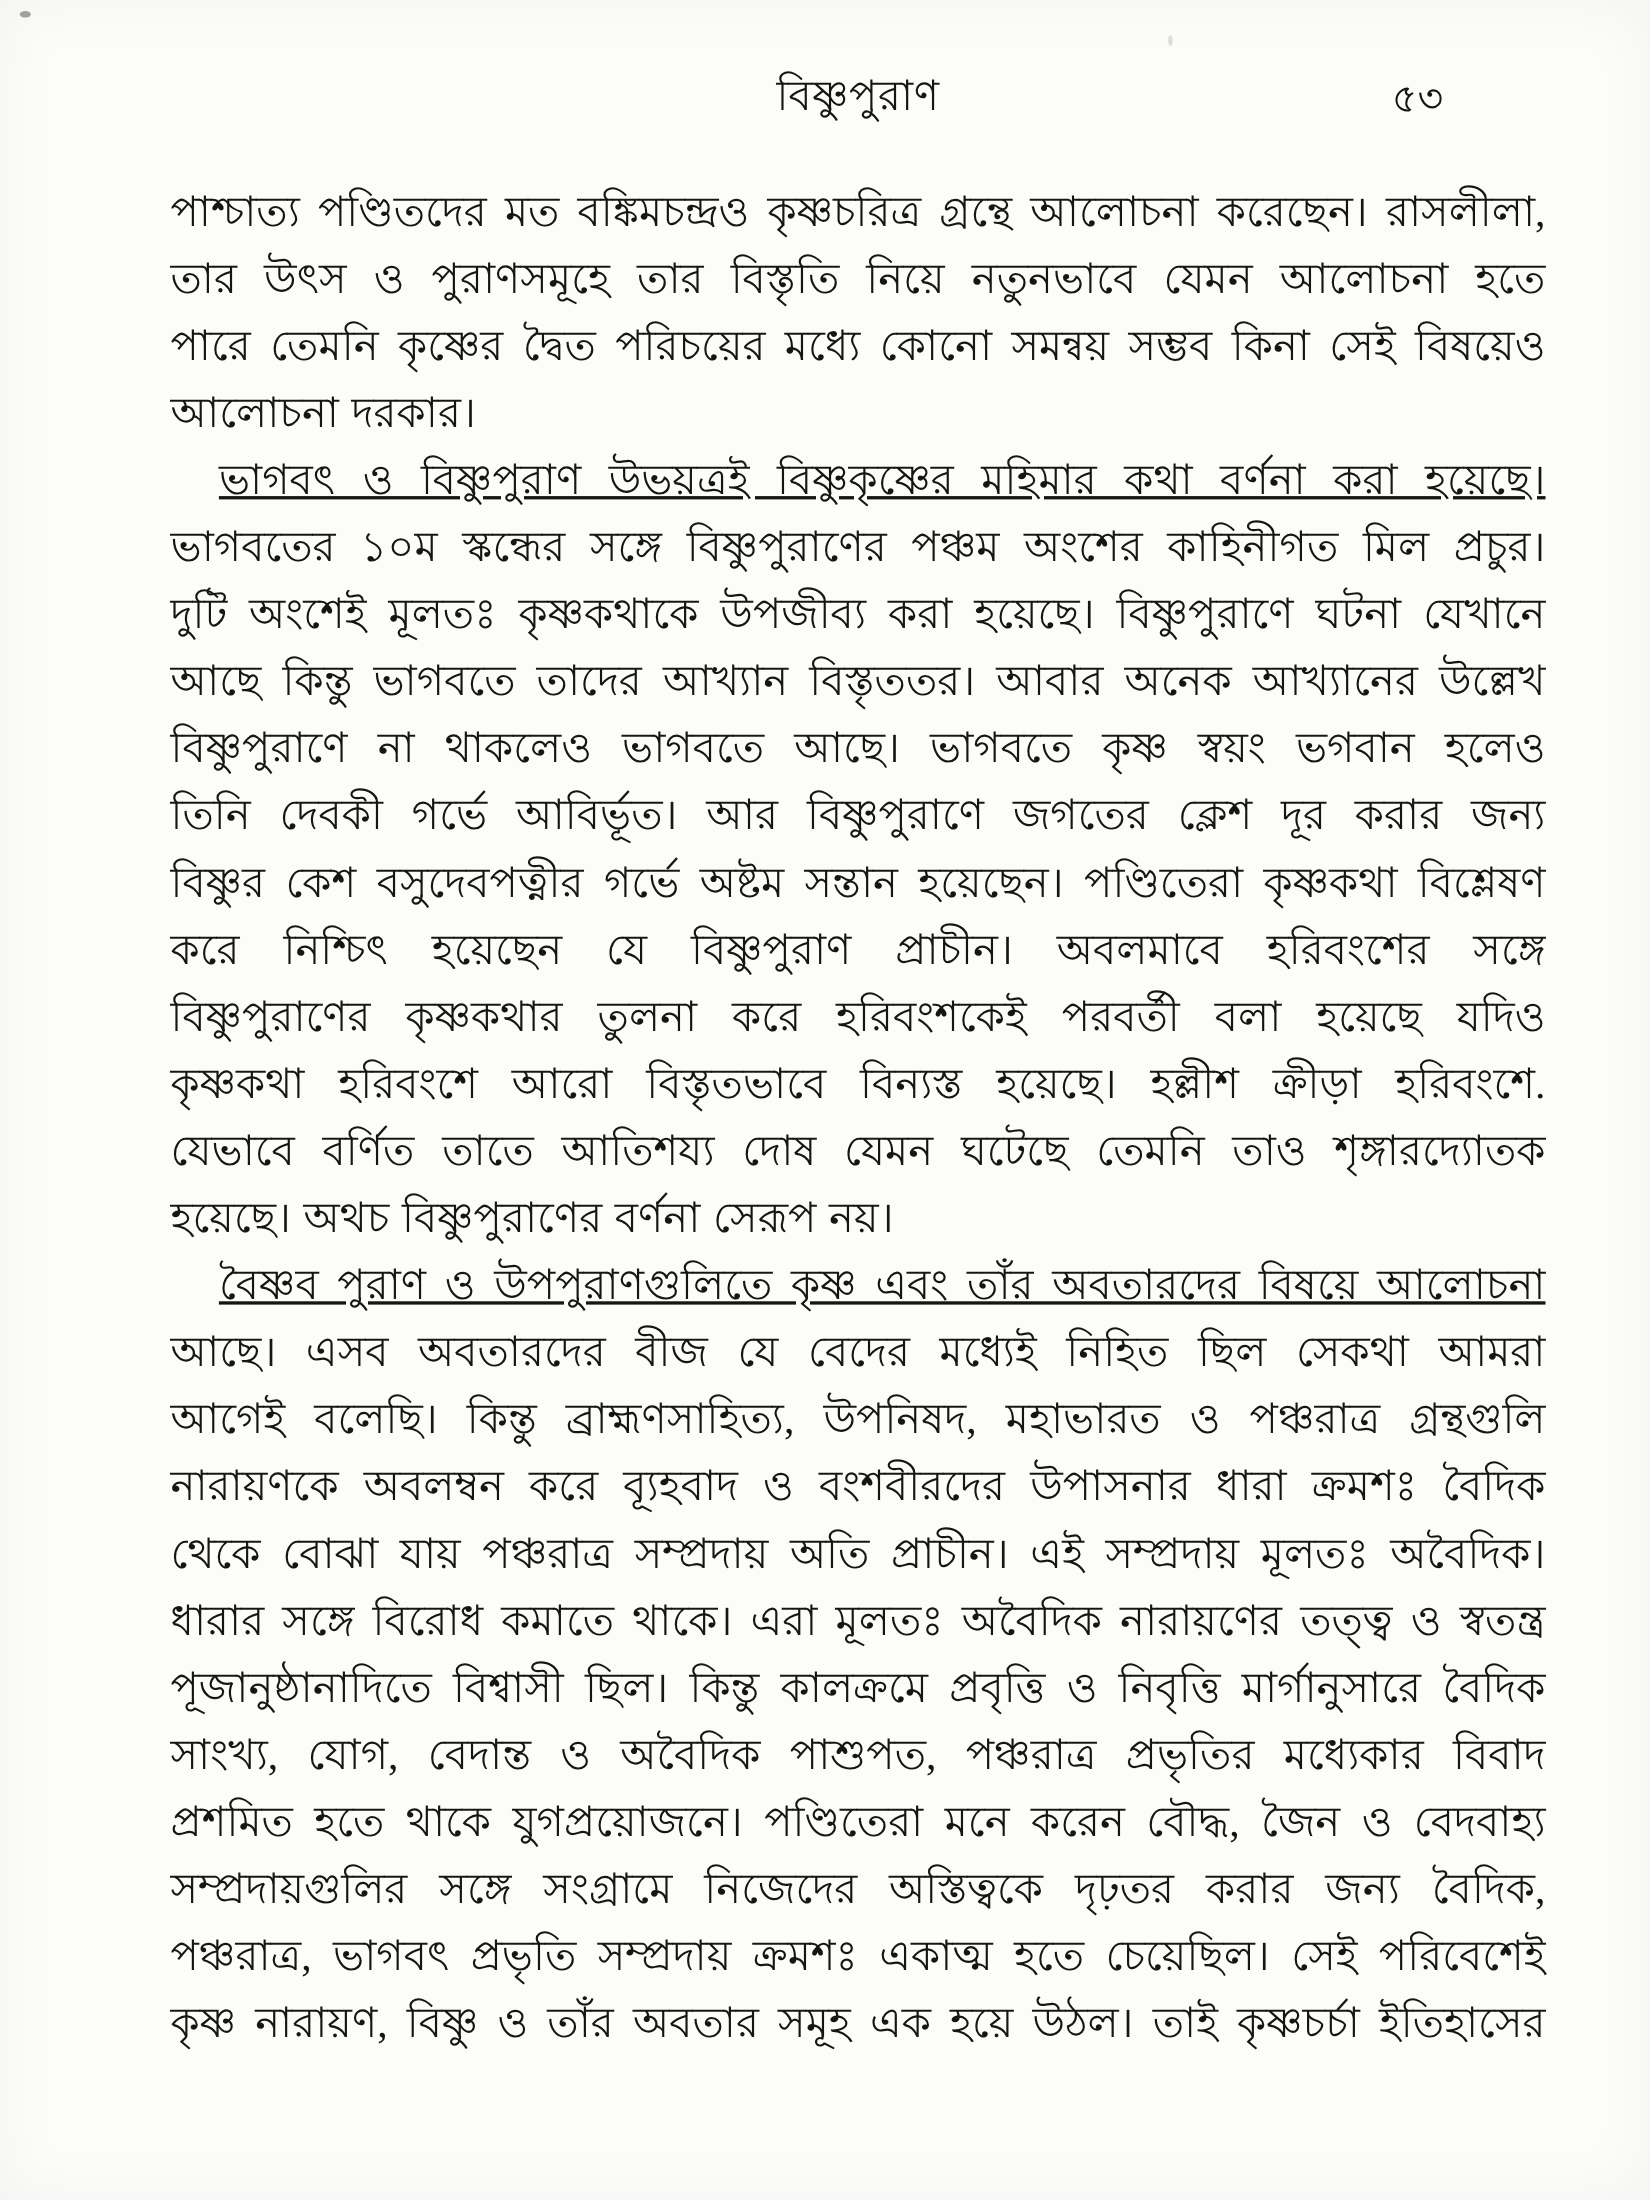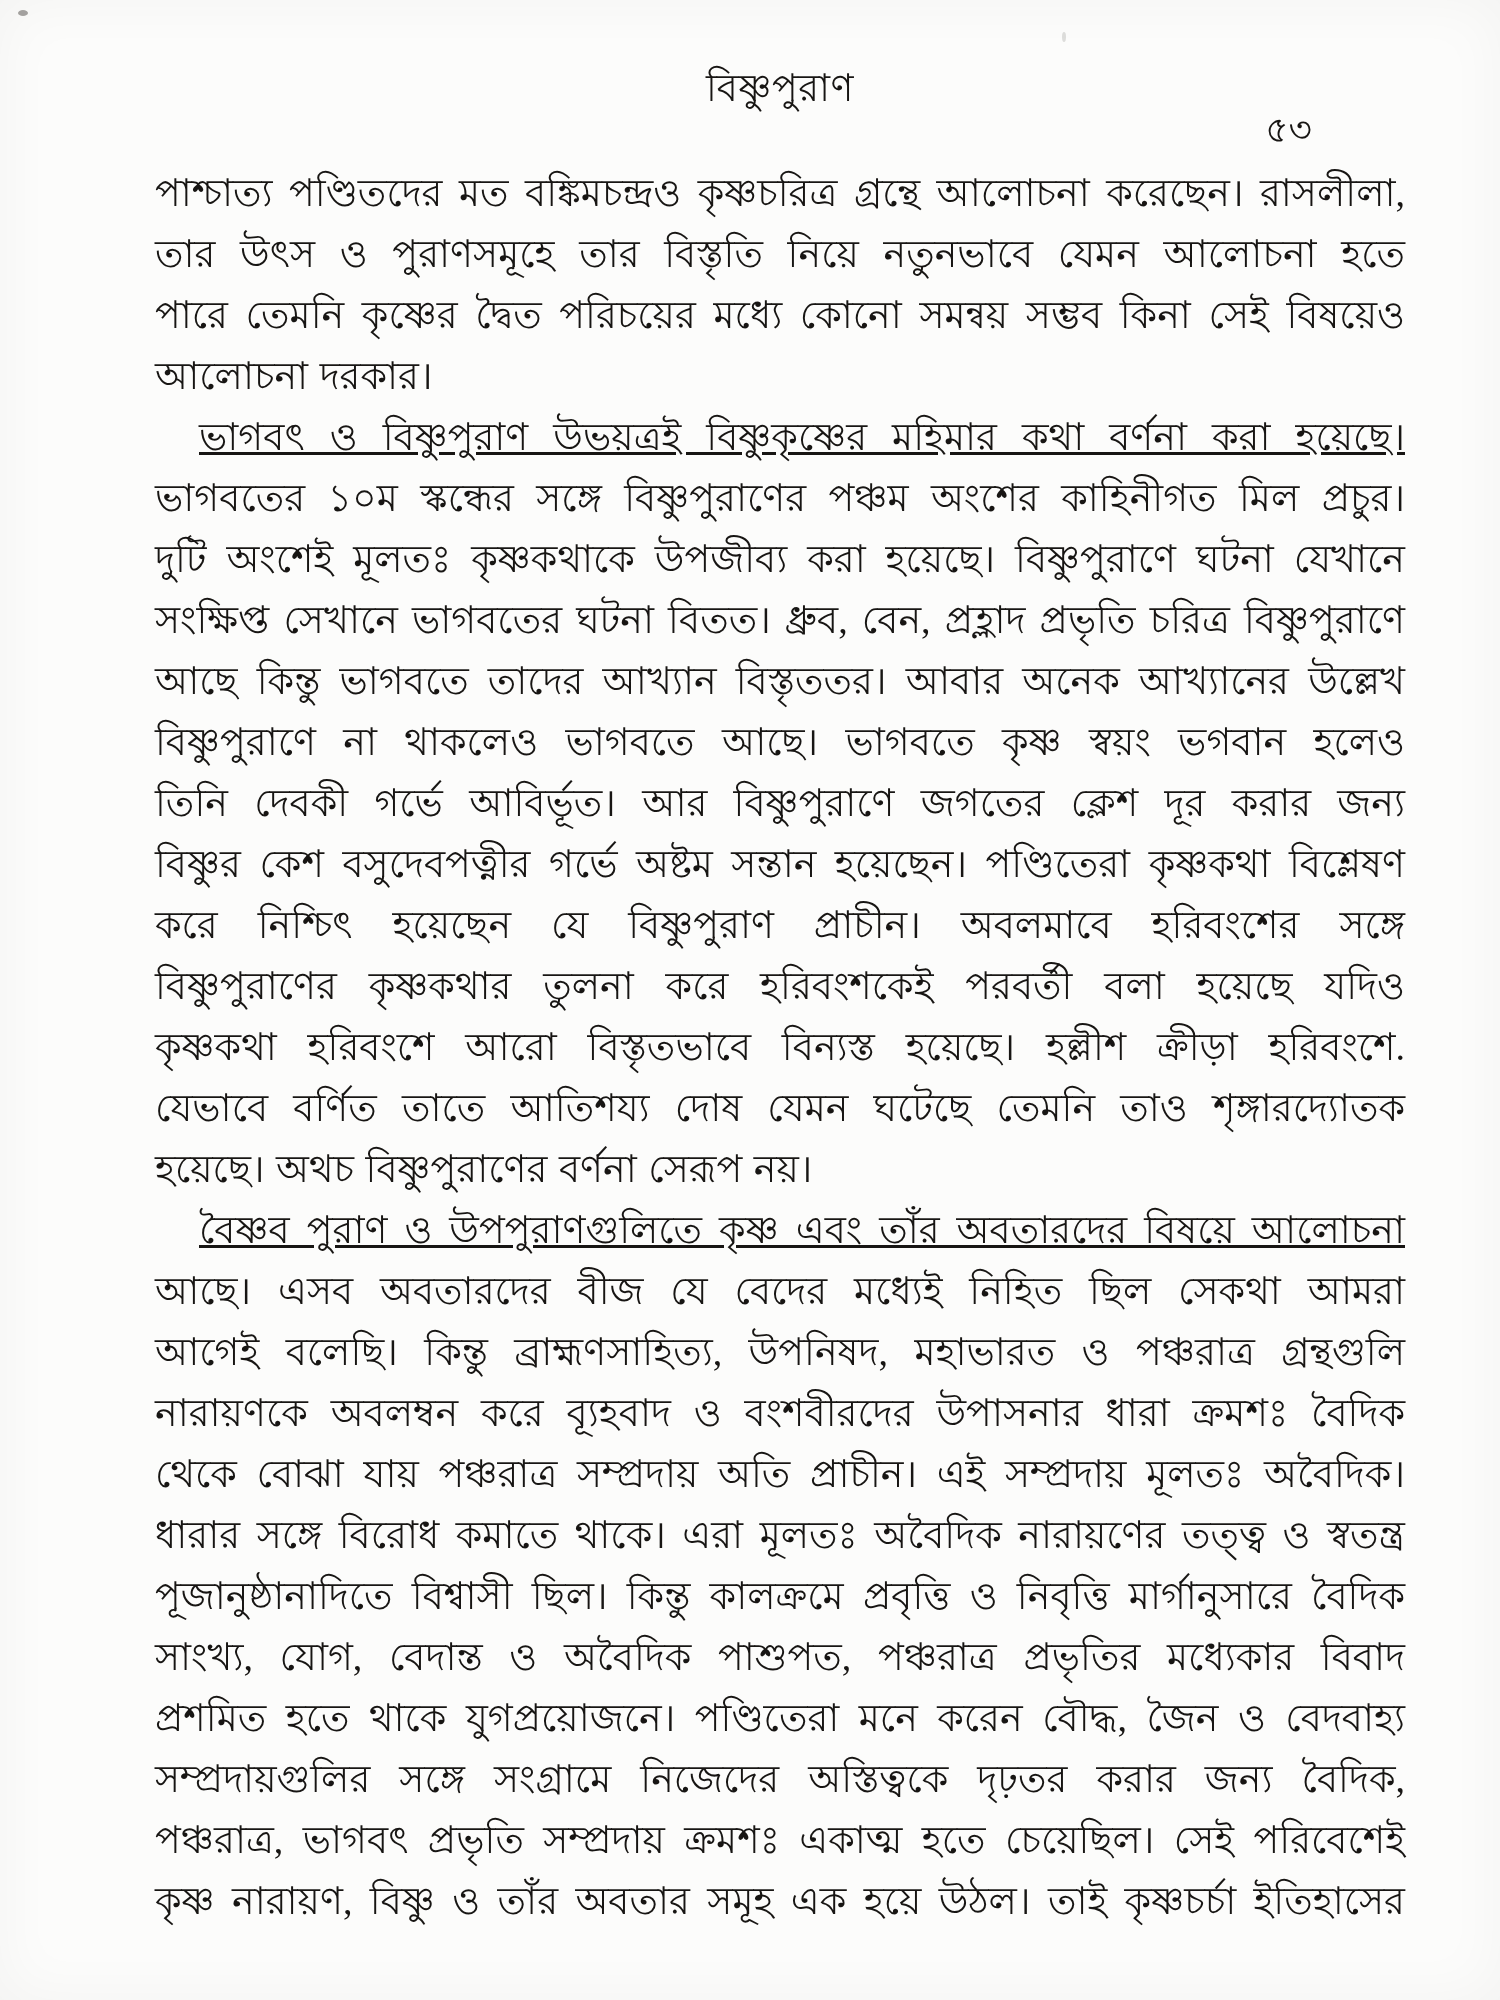--- a/index.html
+++ b/index.html
@@ -44,21 +44,20 @@
     font-size: 38px;
     line-height: 52px;
     letter-spacing: 0.5px;
   }
   .page-number {
     position: absolute;
     right: 93px;
     top: 2px;
     font-size: 36px;
     line-height: 52px;
-    margin-top: 40px;
   }
 
   .body-text {
     position: absolute;
     top: 163px;
     left: 155px;
     right: 95px;
   }
   .line {
     font-size: 38px;
@@ -90,21 +89,20 @@
   </div>
 
   <div class="body-text">
       <div class="line">পাশ্চাত্য পণ্ডিতদের মত বঙ্কিমচন্দ্রও কৃষ্ণচরিত্র গ্রন্থে আলোচনা করেছেন। রাসলীলা,</div>
       <div class="line">তার উৎস ও পুরাণসমূহে তার বিস্তৃতি নিয়ে নতুনভাবে যেমন আলোচনা হতে</div>
       <div class="line">পারে তেমনি কৃষ্ণের দ্বৈত পরিচয়ের মধ্যে কোনো সমন্বয় সম্ভব কিনা সেই বিষয়েও</div>
       <div class="line flush">আলোচনা দরকার।</div>
       <div class="line indent">ভাগবৎ ও বিষ্ণুপুরাণ উভয়ত্রই বিষ্ণুকৃষ্ণের মহিমার কথা বর্ণনা করা হয়েছে।</div>
       <div class="line">ভাগবতের ১০ম স্কন্ধের সঙ্গে বিষ্ণুপুরাণের পঞ্চম অংশের কাহিনীগত মিল প্রচুর।</div>
       <div class="line">দুটি অংশেই মূলতঃ কৃষ্ণকথাকে উপজীব্য করা হয়েছে। বিষ্ণুপুরাণে ঘটনা যেখানে</div>
-      <div class="line">সংক্ষিপ্ত সেখানে ভাগবতের ঘটনা বিতত। ধ্রুব, বেন, প্রহ্লাদ প্রভৃতি চরিত্র বিষ্ণুপুরাণে</div>
       <div class="line">আছে কিন্তু ভাগবতে তাদের আখ্যান বিস্তৃততর। আবার অনেক আখ্যানের উল্লেখ</div>
       <div class="line">বিষ্ণুপুরাণে না থাকলেও ভাগবতে আছে। ভাগবতে কৃষ্ণ স্বয়ং ভগবান হলেও</div>
       <div class="line">তিনি দেবকী গর্ভে আবির্ভূত। আর বিষ্ণুপুরাণে জগতের ক্লেশ দূর করার জন্য</div>
       <div class="line">বিষ্ণুর কেশ বসুদেবপত্নীর গর্ভে অষ্টম সন্তান হয়েছেন। পণ্ডিতেরা কৃষ্ণকথা বিশ্লেষণ</div>
       <div class="line">করে নিশ্চিৎ হয়েছেন যে বিষ্ণুপুরাণ প্রাচীন। অবলমাবে হরিবংশের সঙ্গে</div>
       <div class="line">বিষ্ণুপুরাণের কৃষ্ণকথার তুলনা করে হরিবংশকেই পরবর্তী বলা হয়েছে যদিও</div>
       <div class="line">কৃষ্ণকথা হরিবংশে আরো বিস্তৃতভাবে বিন্যস্ত হয়েছে। হল্লীশ ক্রীড়া হরিবংশে.</div>
       <div class="line">যেভাবে বর্ণিত তাতে আতিশয্য দোষ যেমন ঘটেছে তেমনি তাও শৃঙ্গারদ্যোতক</div>
       <div class="line flush">হয়েছে। অথচ বিষ্ণুপুরাণের বর্ণনা সেরূপ নয়।</div>
       <div class="line indent">বৈষ্ণব পুরাণ ও উপপুরাণগুলিতে কৃষ্ণ এবং তাঁর অবতারদের বিষয়ে আলোচনা</div>

